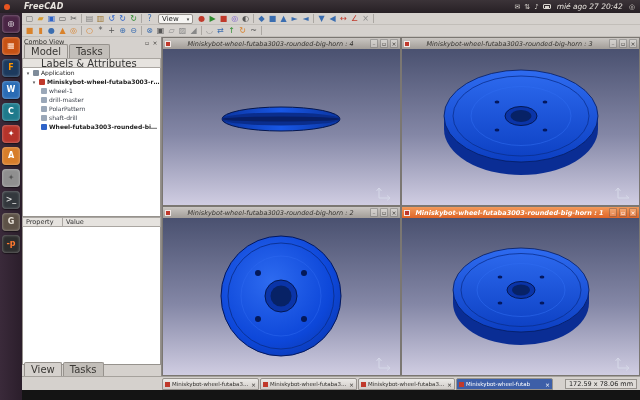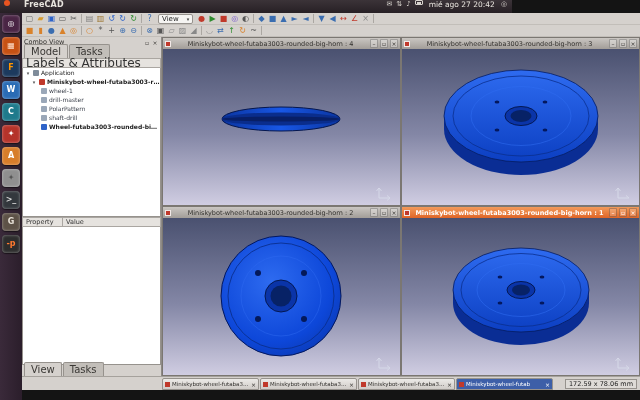--- a/index.html
+++ b/index.html
@@ -1,19 +1,19 @@
 <!DOCTYPE html>
 <html><head>
 <meta charset="utf-8">
 <style>
   *{margin:0;padding:0;box-sizing:border-box;}
   html,body{width:640px;height:400px;overflow:hidden;background:#141414;font-family:"DejaVu Sans",sans-serif;}
 
   
-  #topbar{position:absolute;left:0;top:0;width:512px;height:13px;background:linear-gradient(#3b3338,#272025);color:#e8e4de;display:flex;align-items:flex-start;font-size:8px;z-index:20;}
+  #topbar{position:absolute;left:0;top:0;width:640px;height:13px;background:linear-gradient(#3b3338,#272025);color:#e8e4de;display:flex;align-items:center;font-size:8px;z-index:20;font-style:italic;}
   .ubuntu-dot{width:6px;height:6px;border-radius:50%;background:#e95420;margin-left:4px;flex:none;}
   #topbar .app-title{margin-left:14px;font-weight:bold;letter-spacing:.2px;}
   .flex-spacer{flex:1;}
   .indicator{margin:0 2px;font-size:7px;color:#d8d4ce;}
   .battery{width:8px;height:5px;border:1px solid #d8d4ce;border-radius:1px;position:relative;margin:0 2px;}
   .battery::after{content:"";position:absolute;left:1px;top:1px;width:4px;height:1px;background:#d8d4ce;height:1.5px;}
   .clock{font-size:7.5px;margin:0 4px;white-space:nowrap;}
 
   
   #launcher{position:absolute;left:0;top:13px;width:22px;height:387px;background:linear-gradient(90deg,#3a2a3a,#2b1e2b);display:flex;flex-direction:column;align-items:center;padding-top:2px;gap:4px;z-index:15;}
@@ -30,39 +30,39 @@
   .workbench{height:10px;background:#f5f4f2;border:1px solid #96928d;border-radius:2px;font-size:7px;display:flex;align-items:center;padding:0 3px;margin:0 3px;gap:8px;color:#222;flex:none;}
   .workbench .arrow{font-size:5px;color:#444;}
 
   
   #comboview{position:absolute;left:0;top:24px;width:140px;height:339px;background:#d5d1cd;border-right:1px solid #8e8a86;display:flex;flex-direction:column;}
   .panel-title{height:10px;display:flex;align-items:center;font-size:6.5px;padding:0 2px;color:#2f2e2c;flex:none;}
   .panel-btn{font-size:6px;width:8px;text-align:center;color:#44423f;}
   .ctab-row{display:flex;height:11px;padding-left:2px;gap:1px;align-items:flex-end;flex:none;}
   .ctab{font-size:10px;padding:1px 6px 1px 6px;background:#c2beb9;border:1px solid #96928d;border-bottom:none;border-radius:2px 2px 0 0;color:#3a3835;}
   .ctab.active{background:#d5d1cd;}
-  .tree-header{height:10px;background:#e6e3df;border:1px solid #aaa6a1;font-size:12px;display:flex;align-items:center;padding-left:3px;flex:none;color:#333;}
+  .tree-header{height:10px;background:#e6e3df;border:1px solid #aaa6a1;font-size:10px;display:flex;align-items:center;padding-left:18px;flex:none;color:#333;}
   .tree-area{flex:1.08;background:#fff;border:1px solid #96928d;border-top:none;overflow:hidden;font-size:6px;color:#222;}
   .tree-row{height:9px;display:flex;align-items:center;gap:2px;white-space:nowrap;overflow:hidden;}
   .tree-row .expander{font-size:5px;width:6px;color:#555;text-align:center;flex:none;}
   .tree-icon{width:6px;height:6px;flex:none;border-radius:1px;}
   .tree-label{overflow:hidden;text-overflow:ellipsis;}
   .indent1{padding-left:2px;}
   .indent2{padding-left:8px;}
   .indent3{padding-left:18px;}
   .prop-header{height:10px;display:flex;background:#e6e3df;border:1px solid #aaa6a1;font-size:6.5px;flex:none;color:#333;}
   .prop-header div{padding-left:3px;display:flex;align-items:center;}
   .prop-col-1{width:40px;border-right:1px solid #aaa6a1;}
   .prop-area{flex:1;background:#fff;border:1px solid #96928d;border-top:none;}
   .bottom-tab-row{height:11px;display:flex;padding-left:2px;gap:1px;align-items:flex-end;flex:none;}
 
   
   #mdi{position:absolute;left:140px;top:24px;width:478px;height:339px;display:grid;grid-template-columns:239px 239px;grid-template-rows:169px 170px;background:#8b8784;}
   .subwin{border:1px solid #7b7772;display:flex;flex-direction:column;overflow:hidden;}
-  .titlebar{height:11px;display:flex;align-items:center;background:linear-gradient(#cac6c2,#a29d98);padding:0 2px;gap:2px;flex:none;}
+  .titlebar{height:11px;display:flex;align-items:center;background:linear-gradient(#cac6c2,#a29d98);padding:0 2px;gap:2px;flex:none;font-style:italic;}
   .subwin.active .titlebar{background:linear-gradient(#f29a5a,#df6527);}
   .doc-icon{width:6px;height:6px;background:#c0392b;border:1px solid #f2e9e7;flex:none;}
   .wtitle{flex:1;text-align:center;font-size:6.5px;color:#34322f;overflow:hidden;white-space:nowrap;text-overflow:ellipsis;}
   .subwin.active .wtitle{color:#fff;font-weight:bold;}
   .winbtn{font-size:6px;width:8px;height:9px;line-height:8px;text-align:center;color:#3a3835;background:rgba(255,255,255,.3);border:1px solid rgba(0,0,0,.25);border-radius:1px;flex:none;}
   .subwin.active .winbtn{color:#fff;background:rgba(255,255,255,.18);}
   .viewport{flex:1;position:relative;background:linear-gradient(#4a5170 0%,#8487a6 55%,#d0cde2 100%);overflow:hidden;}
   .viewport svg.model{position:absolute;left:0;top:0;width:100%;height:100%;}
   .nav-axes{position:absolute;right:5px;bottom:3px;}
 

